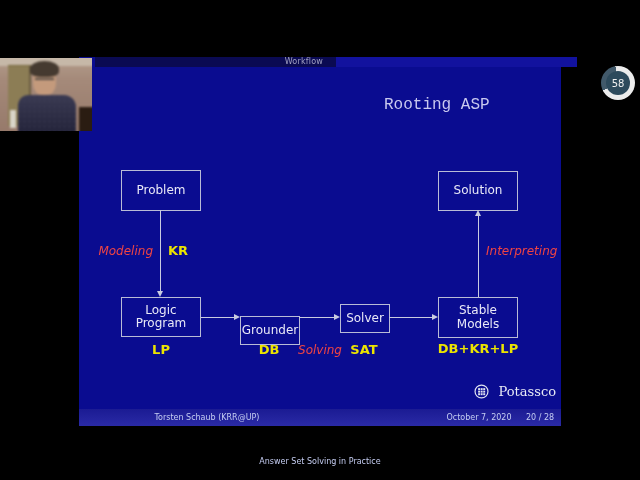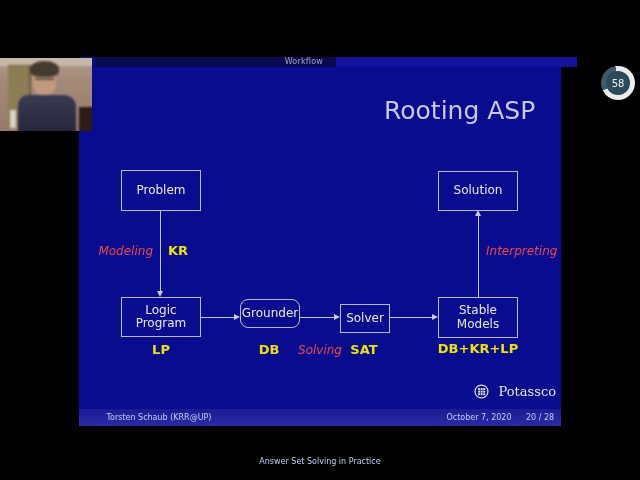--- a/index.html
+++ b/index.html
@@ -8,46 +8,46 @@
 
   
   #slide{position:absolute;left:79px;top:57px;width:482px;height:369px;background:#0a0c90;}
 
   .header-bar{position:absolute;left:16px;top:0;width:482px;height:10px;}
   .header-left{position:absolute;left:0;top:0;width:241px;height:10px;background:#0a0a52;}
   .header-right{position:absolute;left:241px;top:0;width:241px;height:10px;background:#12129e;}
   .header-label{position:absolute;left:0;top:0;width:228px;height:10px;text-align:right;
                 font-size:8px;line-height:10px;color:#a2a2c2;letter-spacing:.2px;}
 
-  .slide-title{position:absolute;left:305px;top:39px;font-size:25px;color:#c9c9ef;white-space:nowrap;}
+  .slide-title{position:absolute;left:305px;top:39px;font-size:16px;color:#c9c9ef;white-space:nowrap;font-family:Liberation Mono, monospace;}
 
   .dbox{position:absolute;border:1px solid #b9bcd6;color:#e9e9f7;display:flex;align-items:center;
         justify-content:center;text-align:center;font-size:12px;line-height:1.12;white-space:pre-line;}
   #box-problem{left:42px;top:113px;width:78px;height:39px;}
   #box-solution{left:359px;top:114px;width:78px;height:38px;}
   #box-logic-program{left:42px;top:240px;width:78px;height:38px;}
-  #box-grounder{left:161px;top:242px;width:58px;height:27px;border-radius:8px;}
+  #box-grounder{left:161px;top:259px;width:58px;height:27px;}
   #box-solver{left:261px;top:247px;width:48px;height:27px;}
   #box-stable-models{left:359px;top:240px;width:78px;height:39px;}
 
   .vline,.hline{position:absolute;background:#c8cbe0;}
   .vline{width:1px;} .hline{height:1px;}
   .ah{position:absolute;width:0;height:0;}
   .ah-down{border-left:3.5px solid transparent;border-right:3.5px solid transparent;border-top:6px solid #c8cbe0;}
   .ah-up{border-left:3.5px solid transparent;border-right:3.5px solid transparent;border-bottom:6px solid #c8cbe0;}
   .ah-right{border-top:3.5px solid transparent;border-bottom:3.5px solid transparent;border-left:6px solid #c8cbe0;}
 
   .lab-italic{position:absolute;font-style:italic;font-size:12px;color:#ef4444;white-space:nowrap;}
   .lab-yellow{position:absolute;font-weight:bold;font-size:13px;color:#ece400;white-space:nowrap;text-align:center;}
 
   .footer-bar{position:absolute;left:0;top:352px;width:482px;height:17px;
               background:linear-gradient(#1b1b93,#2a2aa6);}
   .footer-bar span{position:absolute;top:0;height:17px;line-height:17px;font-size:8px;color:#c5cdf2;
                    text-align:center;white-space:nowrap;}
-  #f-author{left:0;width:160px;}
+  #f-author{left:0;width:160px;padding-left:48px;}
   #f-title{left:161px;width:160px;margin-top:44px;}
   #f-date{left:360px;width:80px;}
   #f-page{left:440px;width:42px;}
 
   .logo{position:absolute;top:327px;right:5px;display:flex;align-items:center;gap:10px;}
   .logo-text{font-family:"DejaVu Serif","Liberation Serif",serif;font-size:13px;color:#e8ebf6;}
 
   
   #webcam{position:absolute;left:0;top:58px;width:92px;height:73px;overflow:hidden;background:#9a8272;}
   #webcam .art{position:absolute;left:-3px;top:-3px;width:98px;height:79px;filter:blur(1.3px);}

